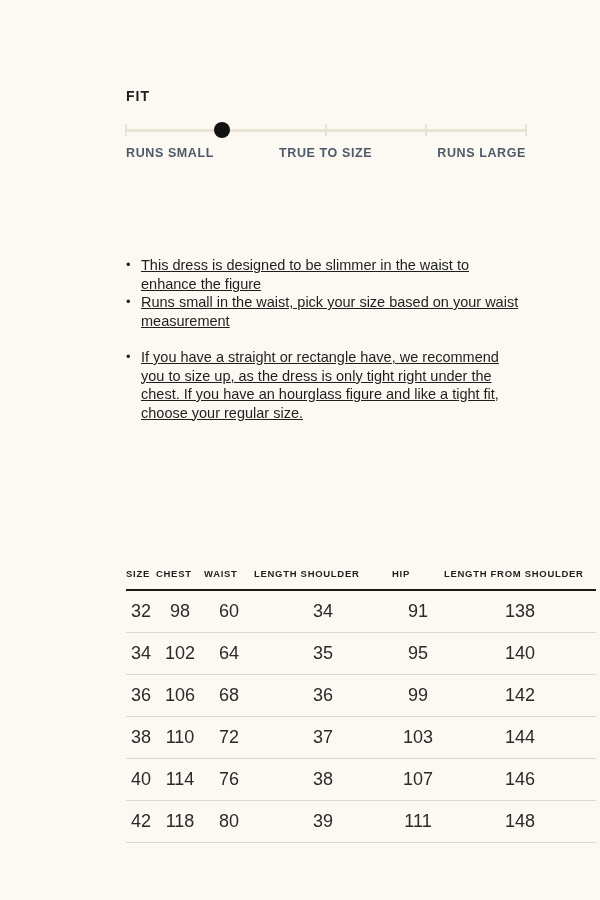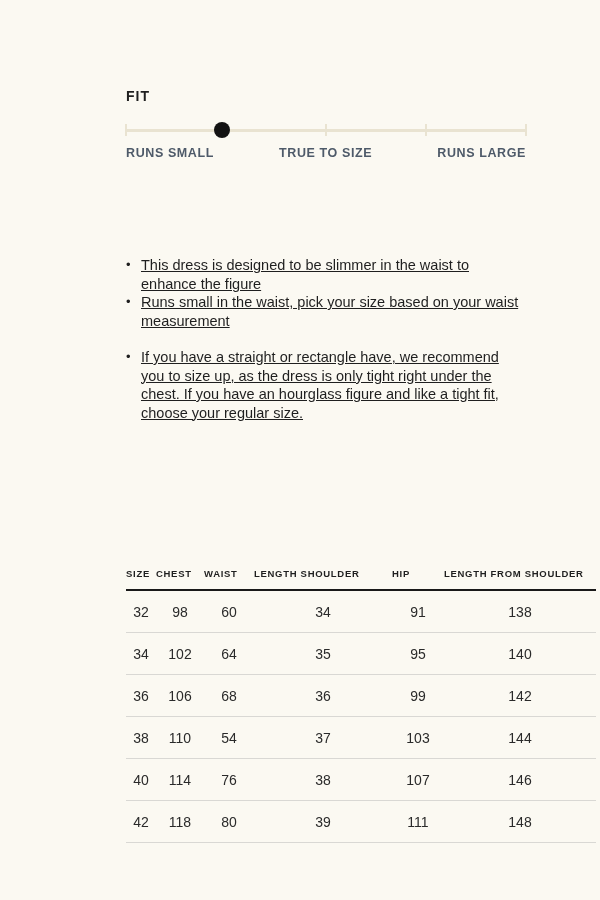--- a/index.html
+++ b/index.html
@@ -118,21 +118,21 @@
     letter-spacing: 0.7px;
     text-align: left;
     vertical-align: middle;
     color: var(--text, #1f1f1f);
     border-bottom: 2px solid var(--header-rule, #191919);
     white-space: nowrap;
   }
   .size-chart td {
     height: 41px;
     padding: 0;
-    font-size: 14px;
+    font-size: 18px;
     text-align: center;
     vertical-align: middle;
     color: #2a2a2a;
     border-bottom: 1px solid var(--row-rule, #d9d8d4);
   }
 </style>
 </head>
 <body>
 
 <div class="page">
@@ -208,21 +208,21 @@
         <td>36</td>
         <td>106</td>
         <td>68</td>
         <td>36</td>
         <td>99</td>
         <td>142</td>
       </tr>
       <tr>
         <td>38</td>
         <td>110</td>
-        <td>54</td>
+        <td>72</td>
         <td>37</td>
         <td>103</td>
         <td>144</td>
       </tr>
       <tr>
         <td>40</td>
         <td>114</td>
         <td>76</td>
         <td>38</td>
         <td>107</td>

